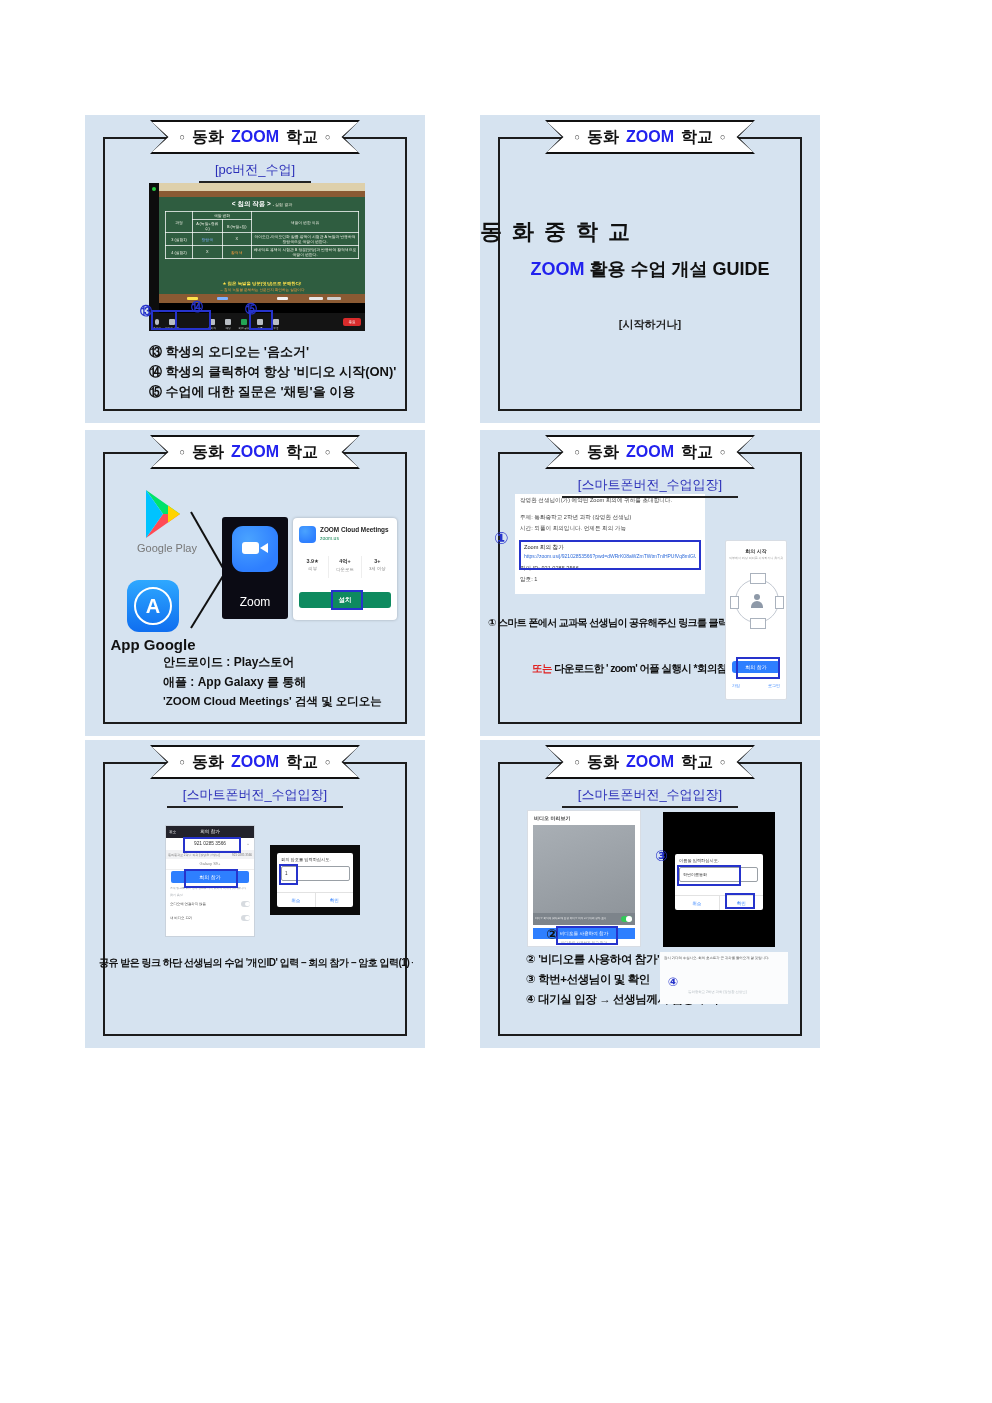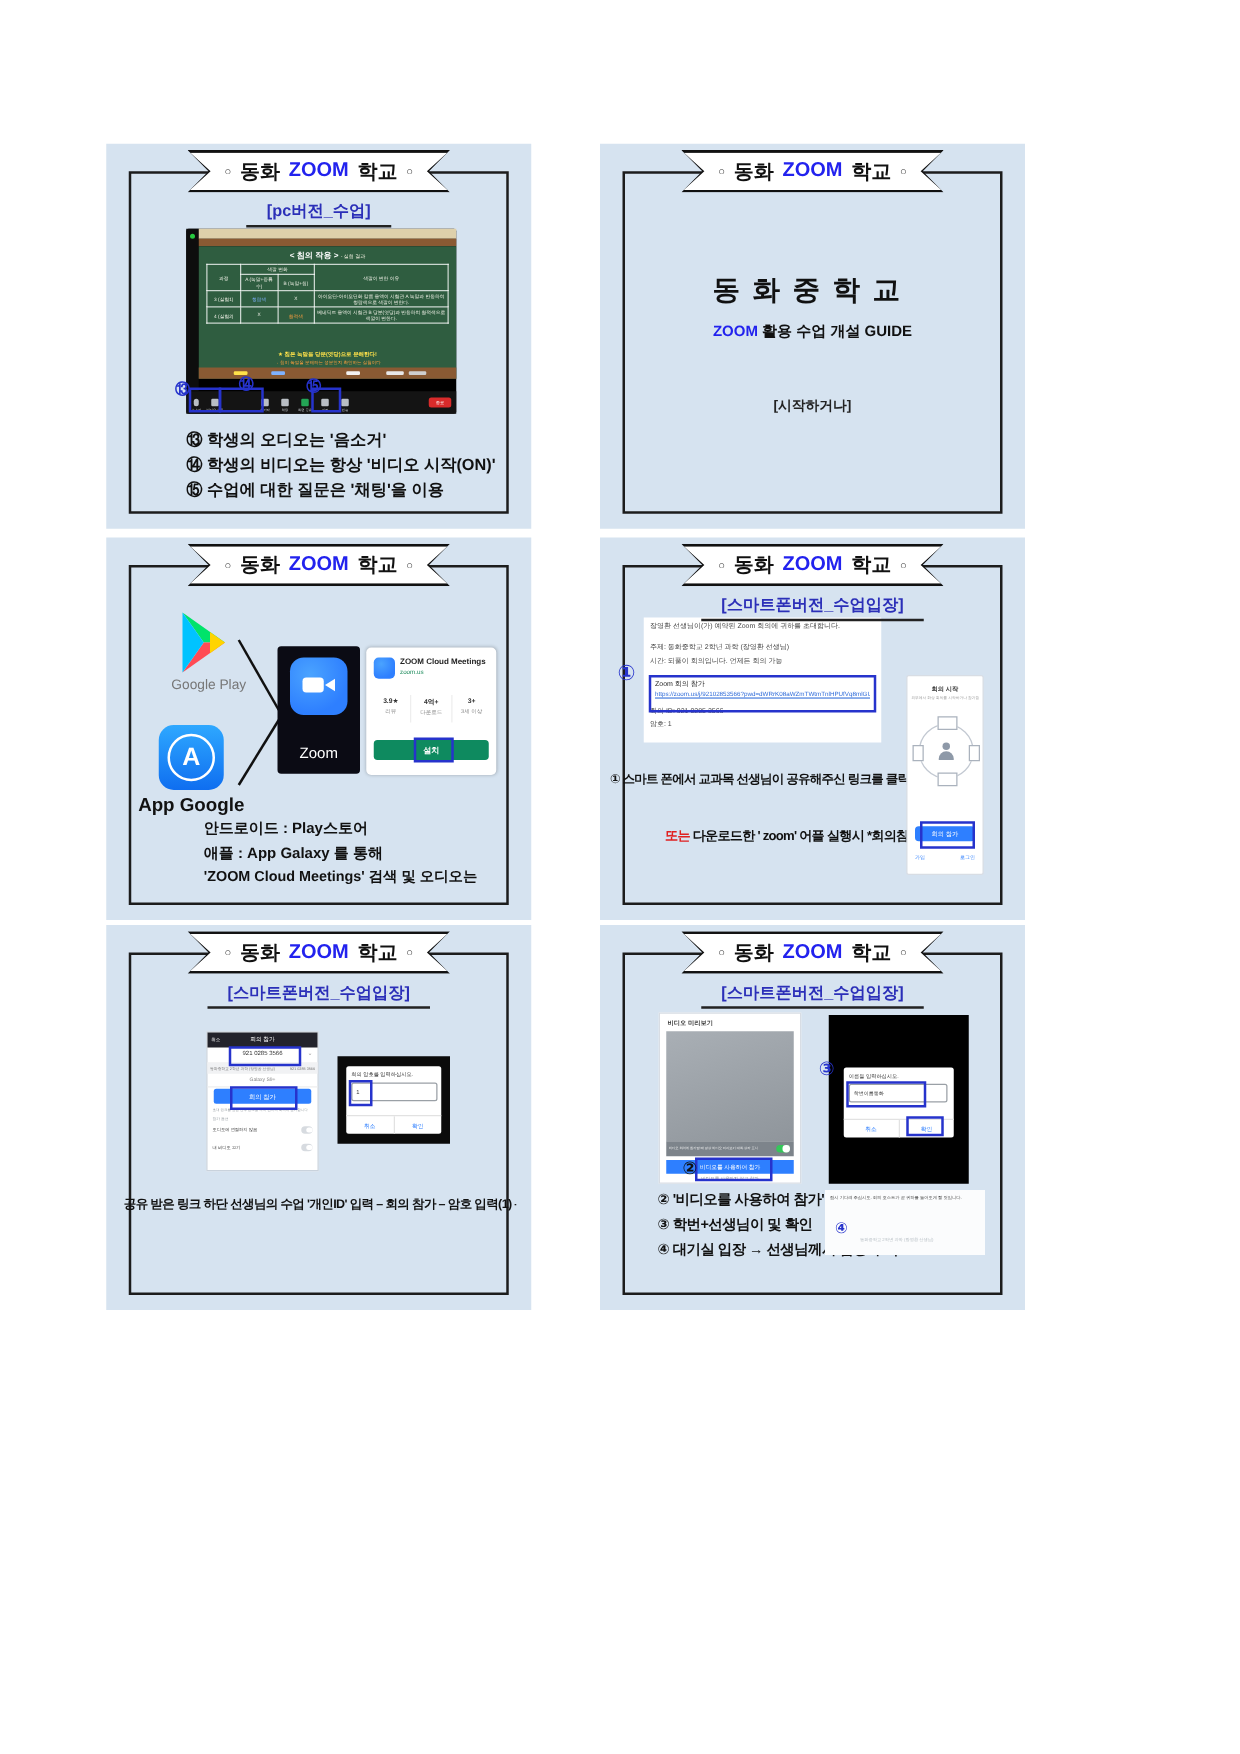--- a/index.html
+++ b/index.html
@@ -9,21 +9,21 @@
   .frame{position:absolute;left:18px;right:18px;top:22px;bottom:12px;border:2px solid #1c1c1c;}
   .ribbon{position:absolute;left:50%;top:5px;width:210px;height:34px;transform:translateX(-50%);z-index:3;}
   .rb-out{position:absolute;inset:0;background:#111;
           clip-path:polygon(0 0,100% 0,92% 50%,100% 100%,0 100%,8% 50%);}
   .rb-in{position:absolute;inset:2px;background:#fff;
          clip-path:polygon(0 0,100% 0,92% 50%,100% 100%,0 100%,8% 50%);
          display:flex;align-items:center;justify-content:center;gap:7px;font-weight:bold;font-size:16px;}
   .ring{font-size:9px;color:#333;}
   .bz{color:#2222ee;}
   .subtitle{position:absolute;top:45px;left:0;right:0;text-align:center;z-index:2;}
-  .subtitle span{display:inline-block;color:#2b2fb8;font-weight:bold;font-size:13px;
+  .subtitle span{display:inline-block;color:#2b2fb8;font-weight:normal;font-size:13px;
                  border-bottom:2px solid #222;padding:0 16px 2px;}
   .cap{position:absolute;font-weight:bold;color:#111;}
   .hl{position:absolute;border:2px solid #2633cc;z-index:5;}
   .mark{position:absolute;font-weight:bold;color:#2633cc;z-index:6;line-height:1;}
   .tiny{overflow:hidden;white-space:nowrap;}
   
   .shot1{position:absolute;left:64px;top:68px;width:216px;height:148px;background:#000;border-radius:2px;}
   .sb1{position:absolute;left:0;top:0;width:10px;height:130px;background:#0d0d0d;}
   .dotg{position:absolute;left:3px;top:4px;width:4px;height:4px;border-radius:50%;background:#27c93f;}
   .main1{position:absolute;left:10px;right:0;top:0;height:130px;}
@@ -214,38 +214,38 @@
 
       <div class="hl" style="left:2px;bottom:1px;width:22px;height:16px;"></div>
       <div class="hl" style="left:26px;bottom:1px;width:32px;height:16px;"></div>
       <div class="hl" style="left:100px;bottom:1px;width:20px;height:16px;"></div>
       <div class="mark" style="left:-9px;top:122px;font-size:12px;">⑬</div>
       <div class="mark" style="left:42px;top:118px;font-size:12px;">⑭</div>
       <div class="mark" style="left:96px;top:120px;font-size:12px;">⑮</div>
     </div>
 
     <div class="cap tiny" style="left:64px;top:228px;font-size:13px;">⑬ 학생의 오디오는 '음소거'</div>
-    <div class="cap tiny" style="left:64px;top:248px;font-size:13px;">⑭ 학생의 비디오는 항상 '비디오 시작(ON)'</div>
+    <div class="cap tiny" style="left:64px;top:248px;font-size:13px;">⑭ 학생의 클릭하여 항상 '비디오 시작(ON)'</div>
     <div class="cap tiny" style="left:64px;top:268px;font-size:13px;">⑮ 수업에 대한 질문은 '채팅'을 이용</div>
   </div>
 
   <div class="card" style="left:480px;top:115px;">
     <div class="frame"></div>
     <div class="ribbon">
       <div class="rb-out"></div>
       <div class="rb-in">
         <span class="ring">○</span>
         <span>동화</span>
           <span class="bz">ZOOM</span>
           <span>학교</span>
         <span class="ring">○</span>
       </div>
     </div>
-    <div class="cap" style="left:0;right:0;top:102px;text-align:center;font-size:22px;letter-spacing:10px;">동화중학교</div>
-    <div class="cap" style="left:0;right:0;top:142px;text-align:center;font-size:12px;">
+    <div class="cap" style="left:0;right:0;top:102px;font-size:22px;letter-spacing:10px;">동화중학교</div>
+    <div class="cap" style="left:0;right:0;top:142px;text-align:center;font-size:18px;">
       <span class="bz">ZOOM</span><span> 활용 수업 개설 GUIDE</span>
     </div>
     <div class="cap" style="left:0;right:0;top:202px;text-align:center;font-size:11px;color:#222;">[시작하거나]</div>
   </div>
 
   <div class="card" style="left:85px;top:430px;height:306px;">
     <div class="frame"></div>
     <div class="ribbon">
       <div class="rb-out"></div>
       <div class="rb-in">

